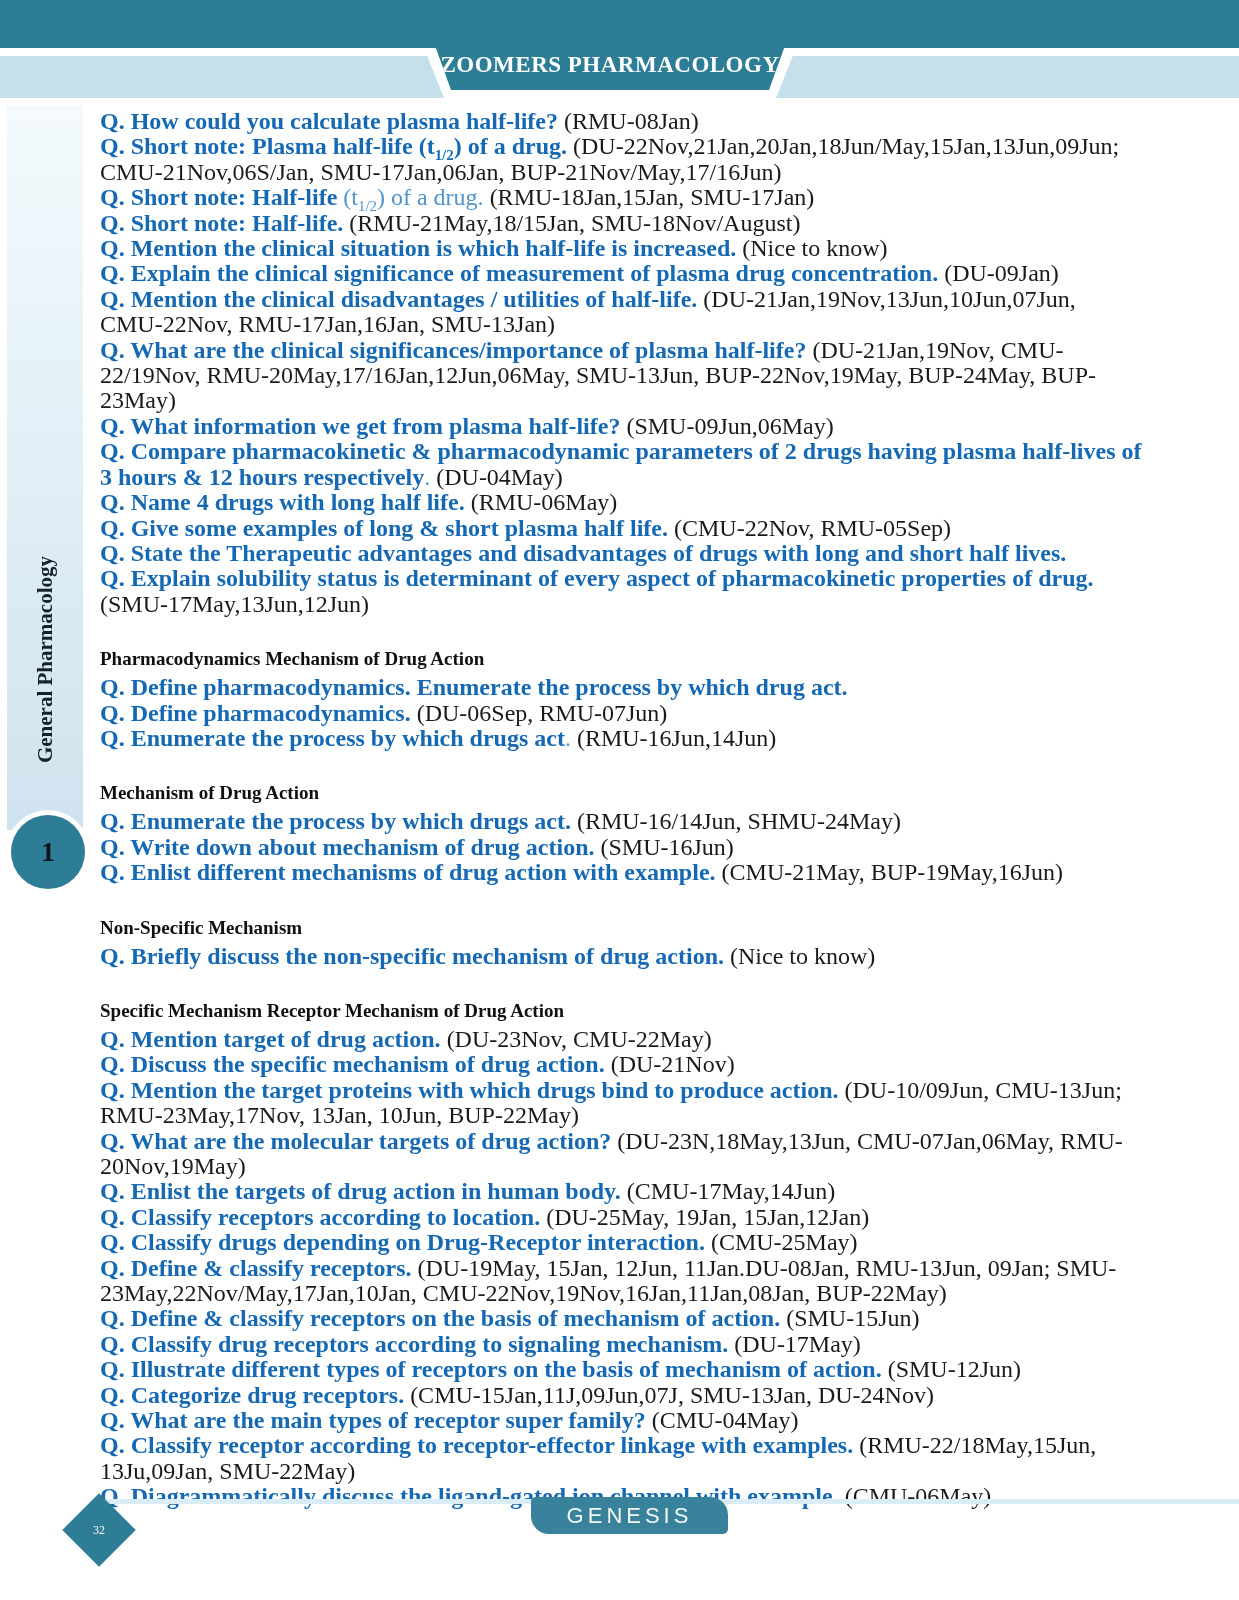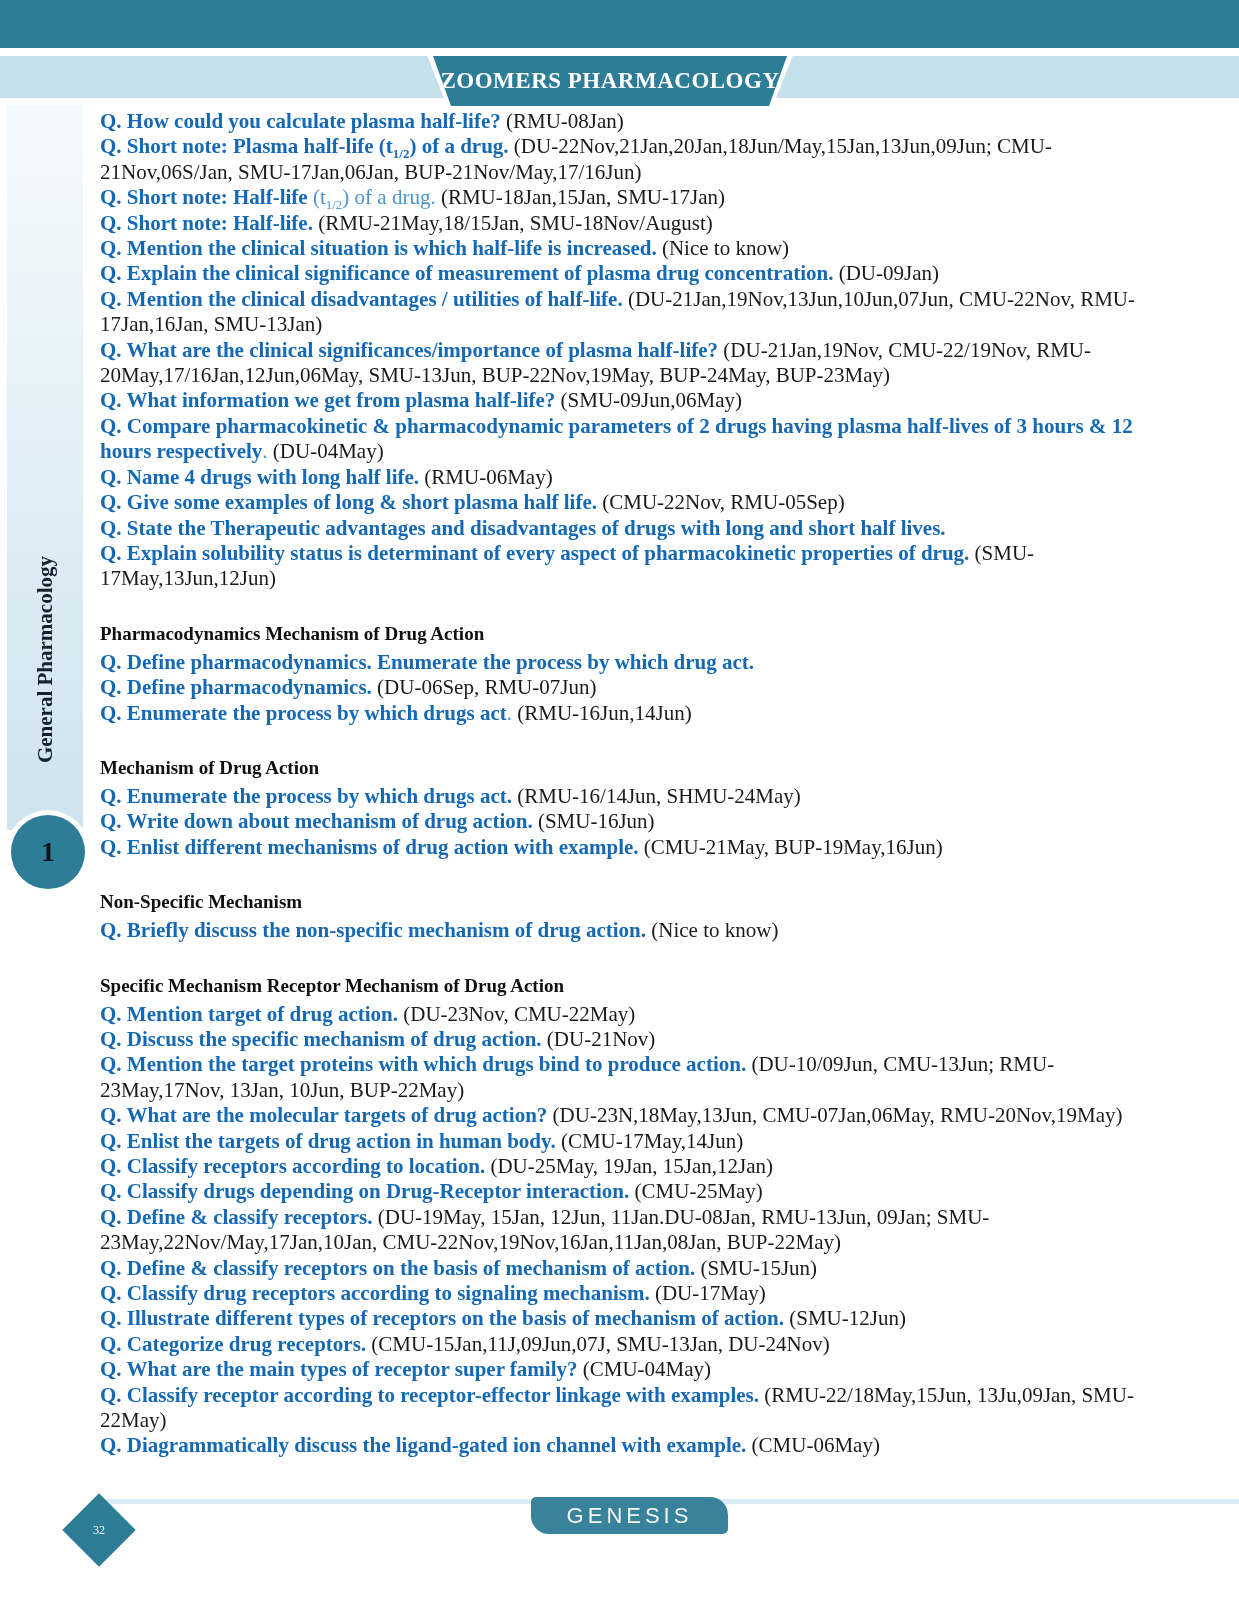--- a/index.html
+++ b/index.html
@@ -5,38 +5,38 @@
   html,body{margin:0;padding:0;}
   body{
     width:1239px;height:1600px;position:relative;overflow:hidden;
     background:#ffffff;font-family:"Liberation Serif",serif;
   }
   
   .band-top{position:absolute;left:0;top:0;width:1239px;height:48px;background:#2e7d96;}
   .band-light{position:absolute;left:0;top:56px;width:1239px;height:42px;background:#c5dfeb;}
   .tab-outer{position:absolute;left:424px;top:48px;width:372px;height:50px;background:#ffffff;
     clip-path:polygon(0 0,100% 0,calc(100% - 20px) 100%,20px 100%);}
-  .tab-inner{position:absolute;left:433px;top:56px;width:354px;height:50px;background:#2e7d96;
+  .tab-inner{position:absolute;left:433px;top:40px;width:354px;height:50px;background:#2e7d96;
     clip-path:polygon(0 0,100% 0,calc(100% - 18px) 100%,18px 100%);
     display:flex;align-items:center;justify-content:center;}
   .tab-inner .title{color:#ffffff;font-weight:bold;font-size:23px;letter-spacing:.5px;}
   
   .side-strip{position:absolute;left:7px;top:105px;width:76px;height:725px;
     background:linear-gradient(180deg,#f4fafd 0%,#e3f0f7 45%,#cfe3ee 100%);}
   .side-label-box{position:absolute;left:0;top:430px;width:76px;height:250px;
     display:flex;align-items:center;justify-content:center;}
   .side-label{writing-mode:vertical-rl;transform:rotate(180deg);
     font-weight:bold;font-size:21px;color:#16202e;white-space:nowrap;}
   .chapter-circle{position:absolute;left:11px;top:815px;width:74px;height:74px;border-radius:50%;
     background:#2e7d96;box-shadow:0 0 0 5px #ffffff;
     display:flex;align-items:center;justify-content:center;}
   .chapter-circle .num{color:#10141c;font-weight:bold;font-size:28px;}
   
   .content{position:absolute;left:100px;top:109px;width:1043px;}
-  .content p.item{margin:0;font-size:21px;line-height:25.4px;}
+  .content p.item{margin:0;font-size:24px;line-height:25.4px;}
   .content p.item.gap{margin-top:7px;}
   .content h2.heading{margin:29px 0 3px 0;font-size:19px;line-height:26px;color:#101010;font-weight:bold;}
   .q{color:#1569b4;font-weight:bold;}
   .light{color:#4d94cc;font-weight:normal;}
   .ref{color:#1a1a1a;font-weight:normal;}
   sub{font-size:0.62em;line-height:0;}
   sub.qsub{color:#1569b4;font-weight:bold;}
   sub.lightsub{color:#4d94cc;font-weight:normal;}
   
   .footer-line{position:absolute;left:95px;top:1499px;width:1144px;height:5px;background:#daecf5;}

